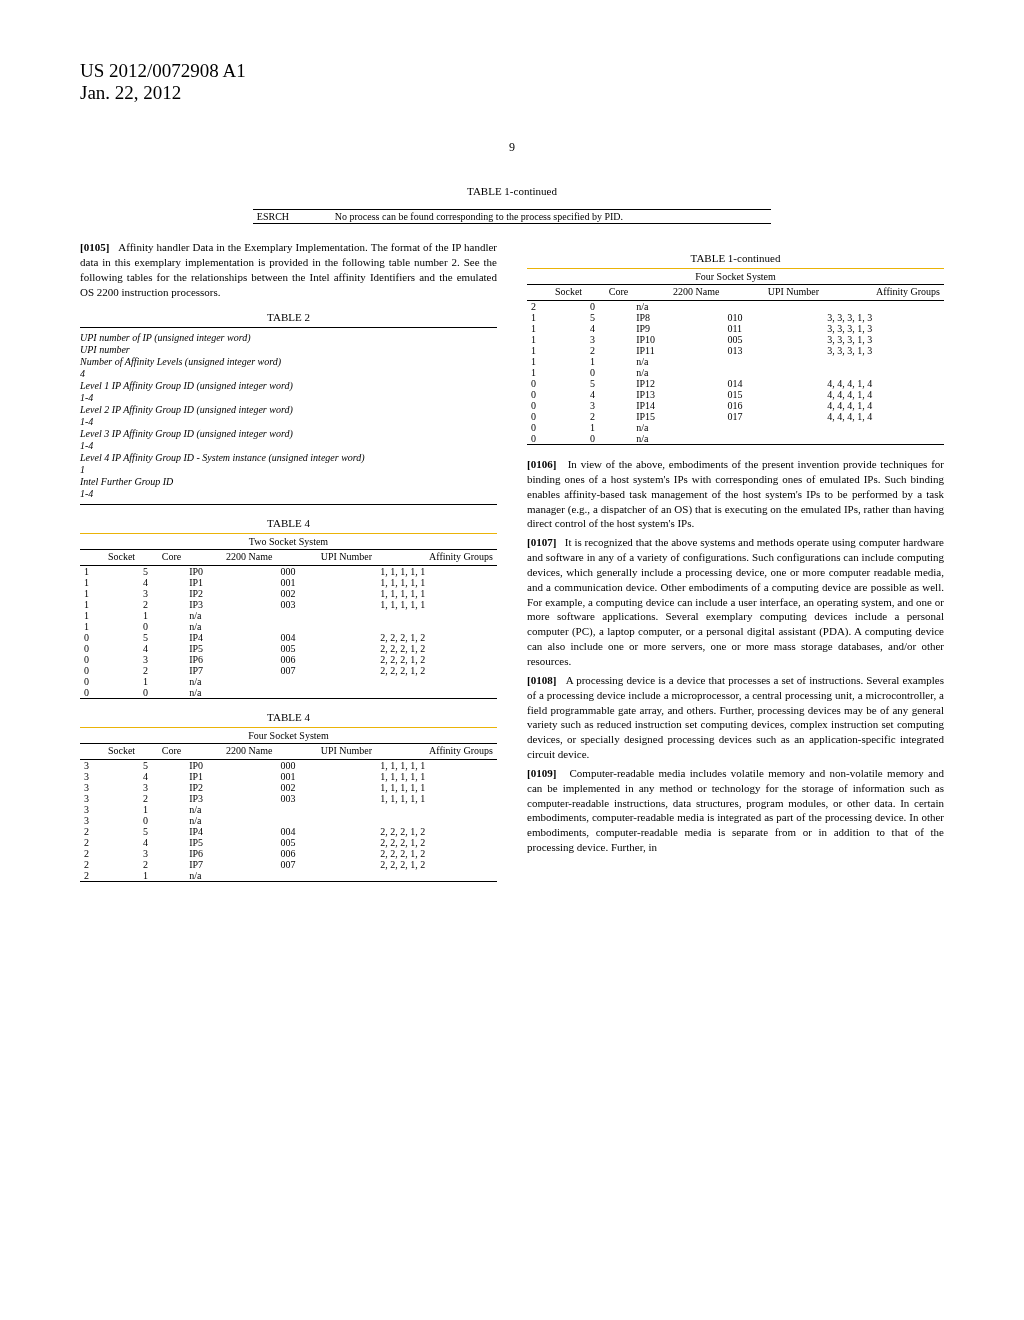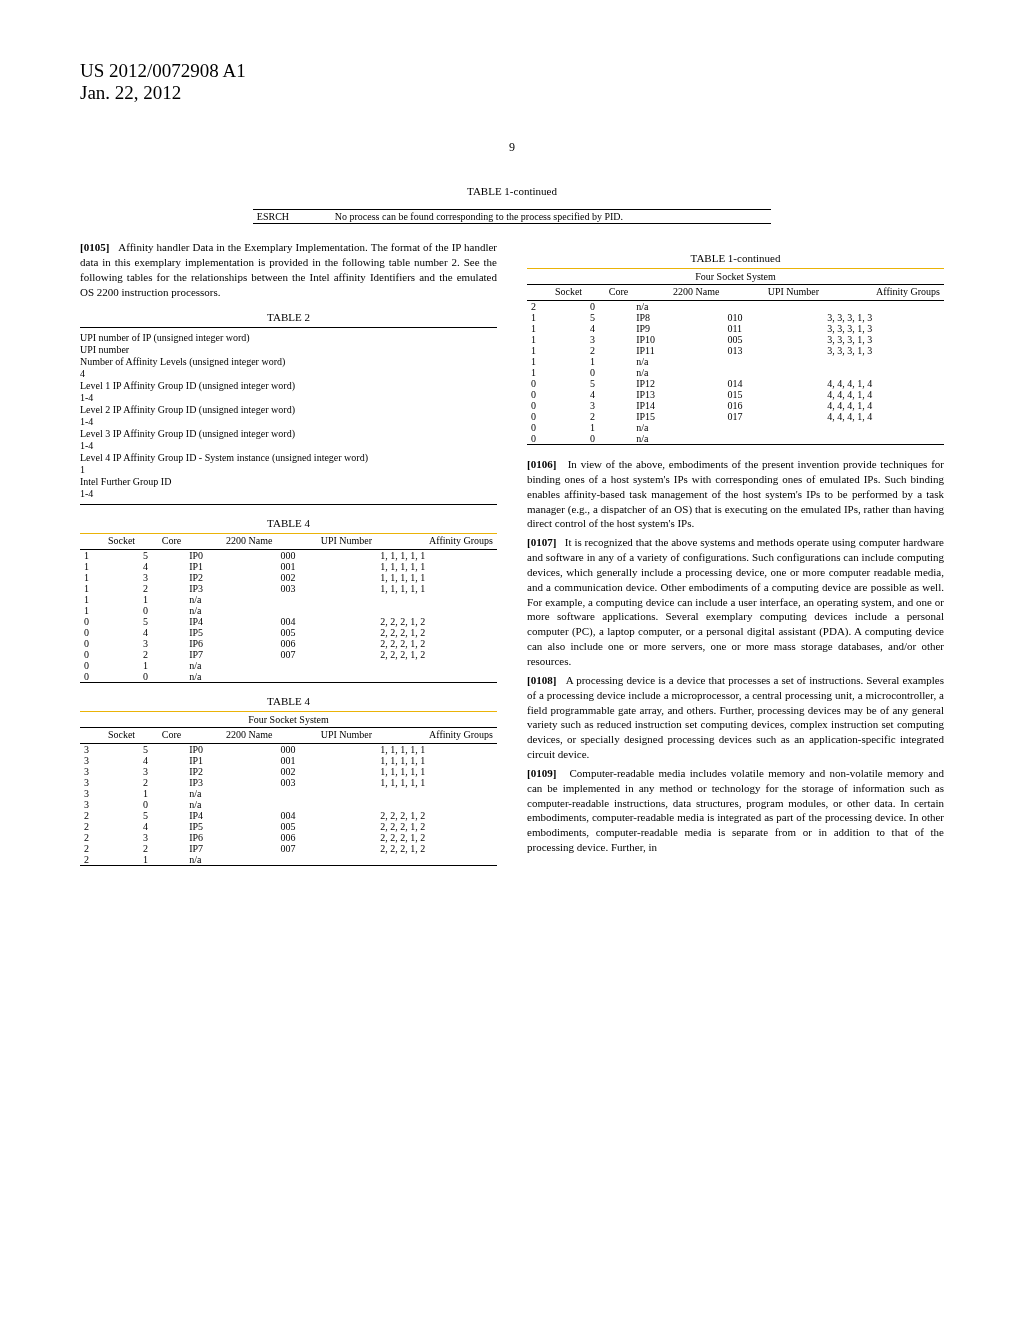--- a/index.html
+++ b/index.html
@@ -68,20 +68,21 @@
   padding: 1px 4px;
   vertical-align: top;
 }
 .table2-wrap {
   border-top: 1px solid black;
   border-bottom: 1px solid black;
   padding: 4px 0;
   margin-bottom: 12px;
   font-size: 10px;
   line-height: 1.2;
+  font-style: italic;
 }
 .paragraph {
   font-size: 11px;
   text-align: justify;
   margin: 0 0 4px 0;
   line-height: 1.35;
 }
 .para-num {
   font-weight: bold;
 }
@@ -137,20 +138,23 @@
         <div>1</div>
         <div>Intel Further Group ID</div>
         <div>1-4</div>
       </div>
   </div>
 
   <div class="block">
     <div class="table-title">TABLE 4</div>
     <table class="bordered">
       <thead>
+        <tr>
+            <th colspan="5" style="text-align:center;border-bottom:1px solid black;padding:2px 0;">Two Socket System</th>
+          </tr>
         <tr id="table3-headers">
             <th>Socket</th>
             <th>Core</th>
             <th>2200 Name</th>
             <th>UPI Number</th>
             <th>Affinity Groups</th>
           </tr>
       </thead>
       <tbody id="table3-body">
           <tr>

